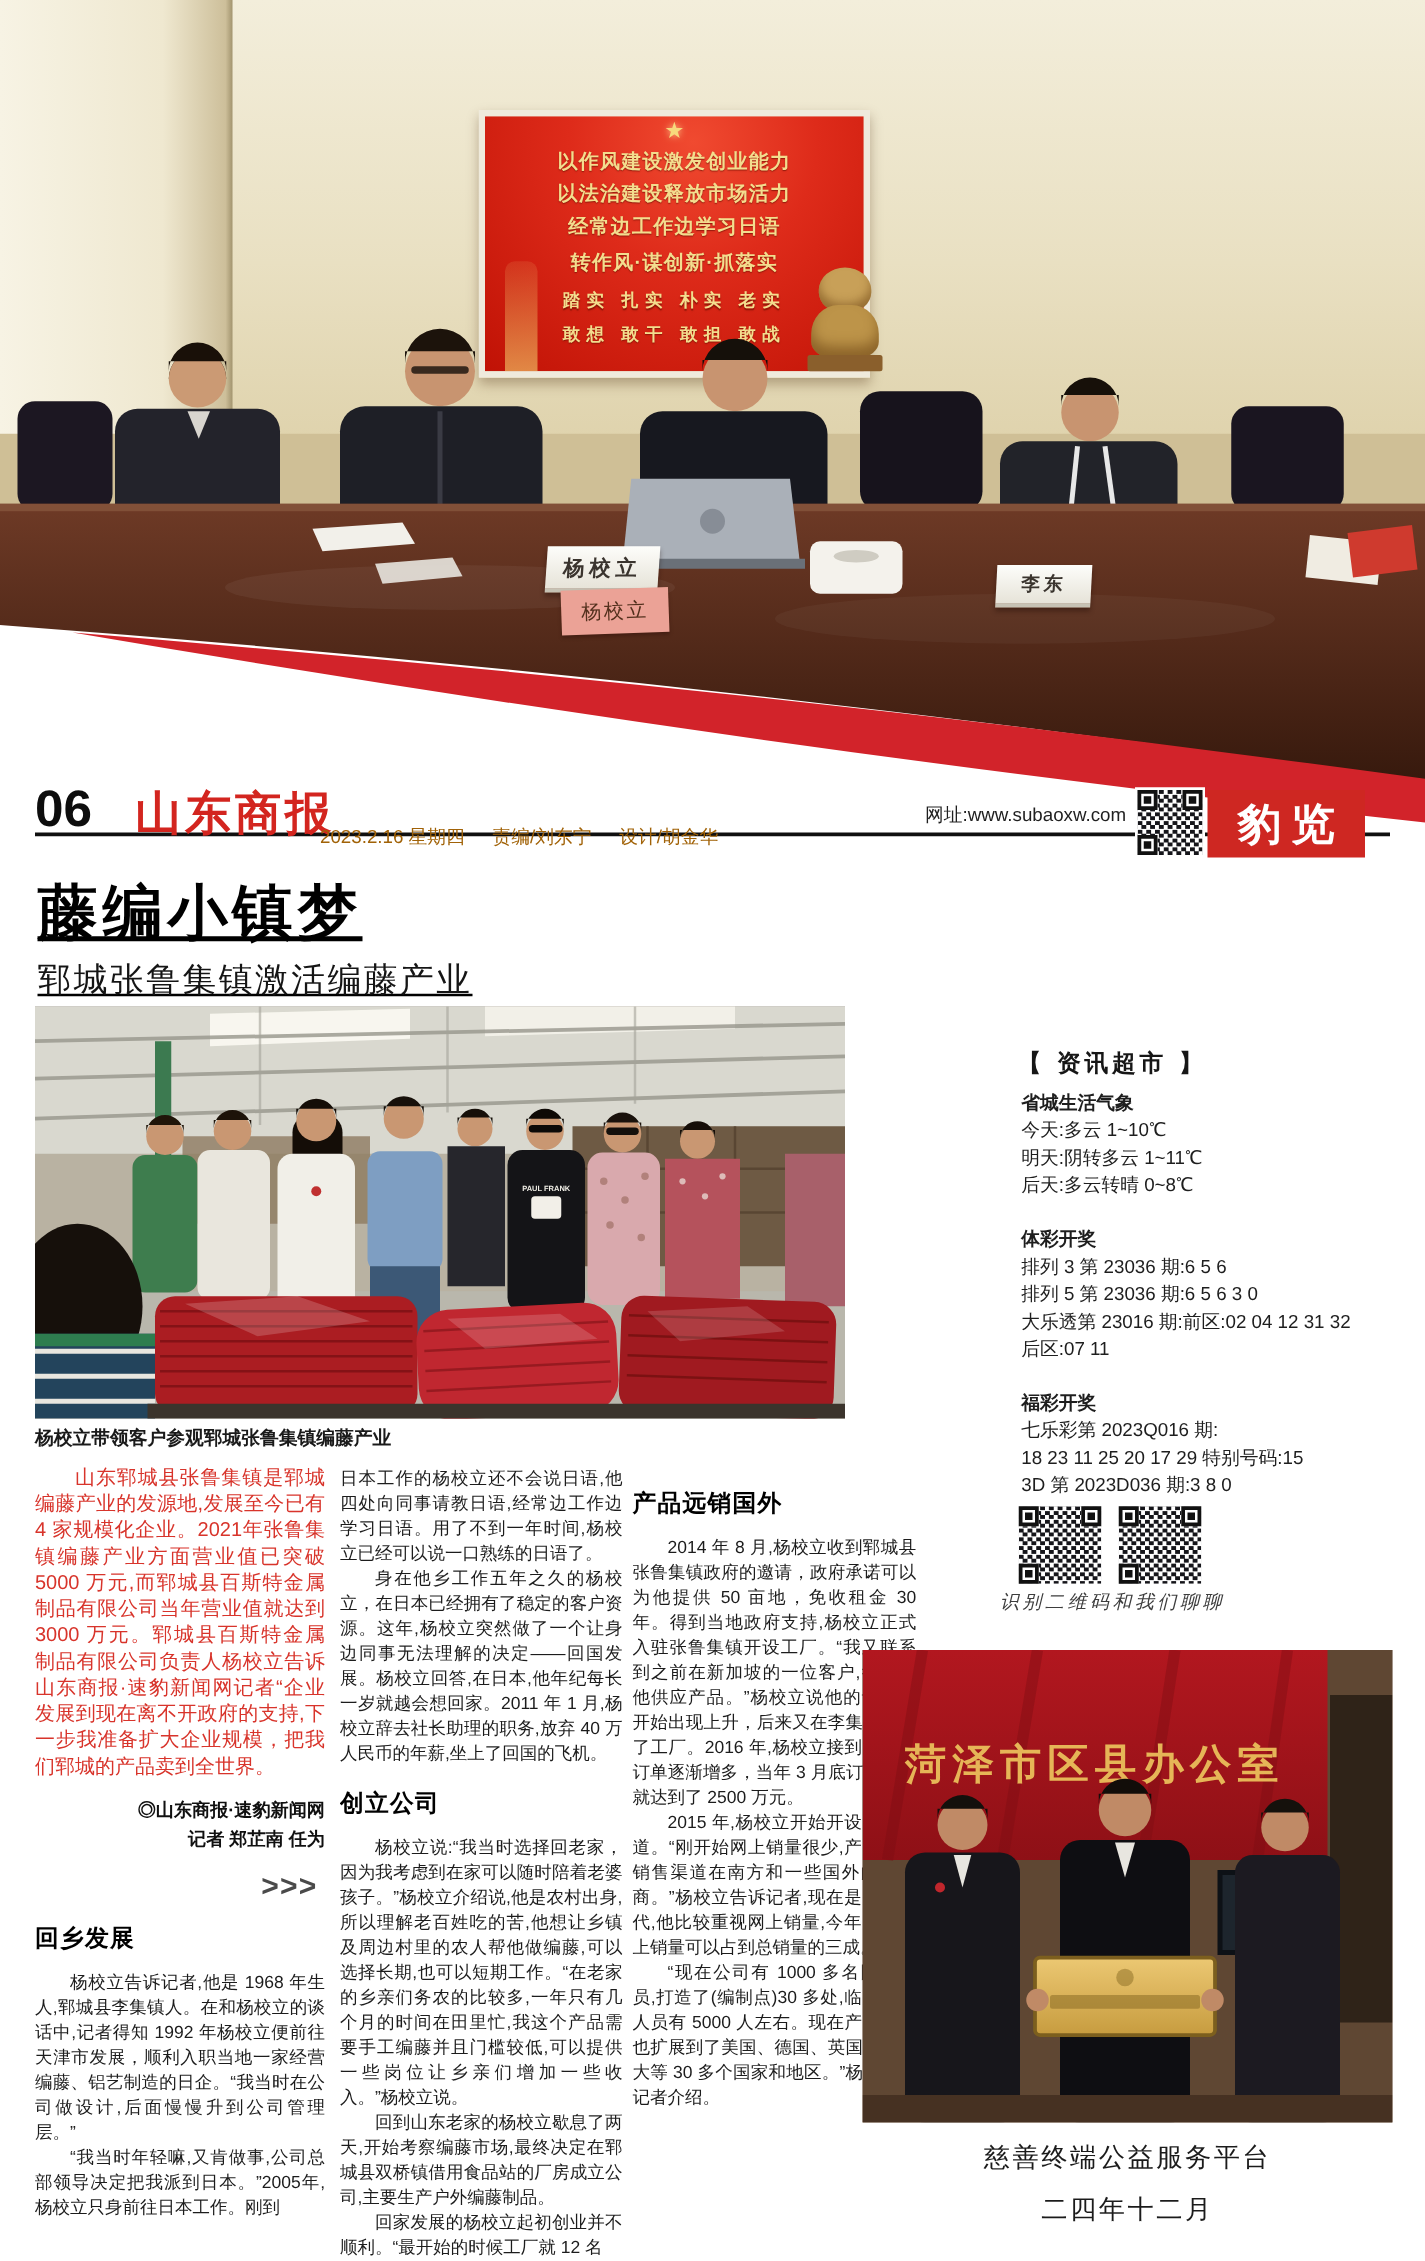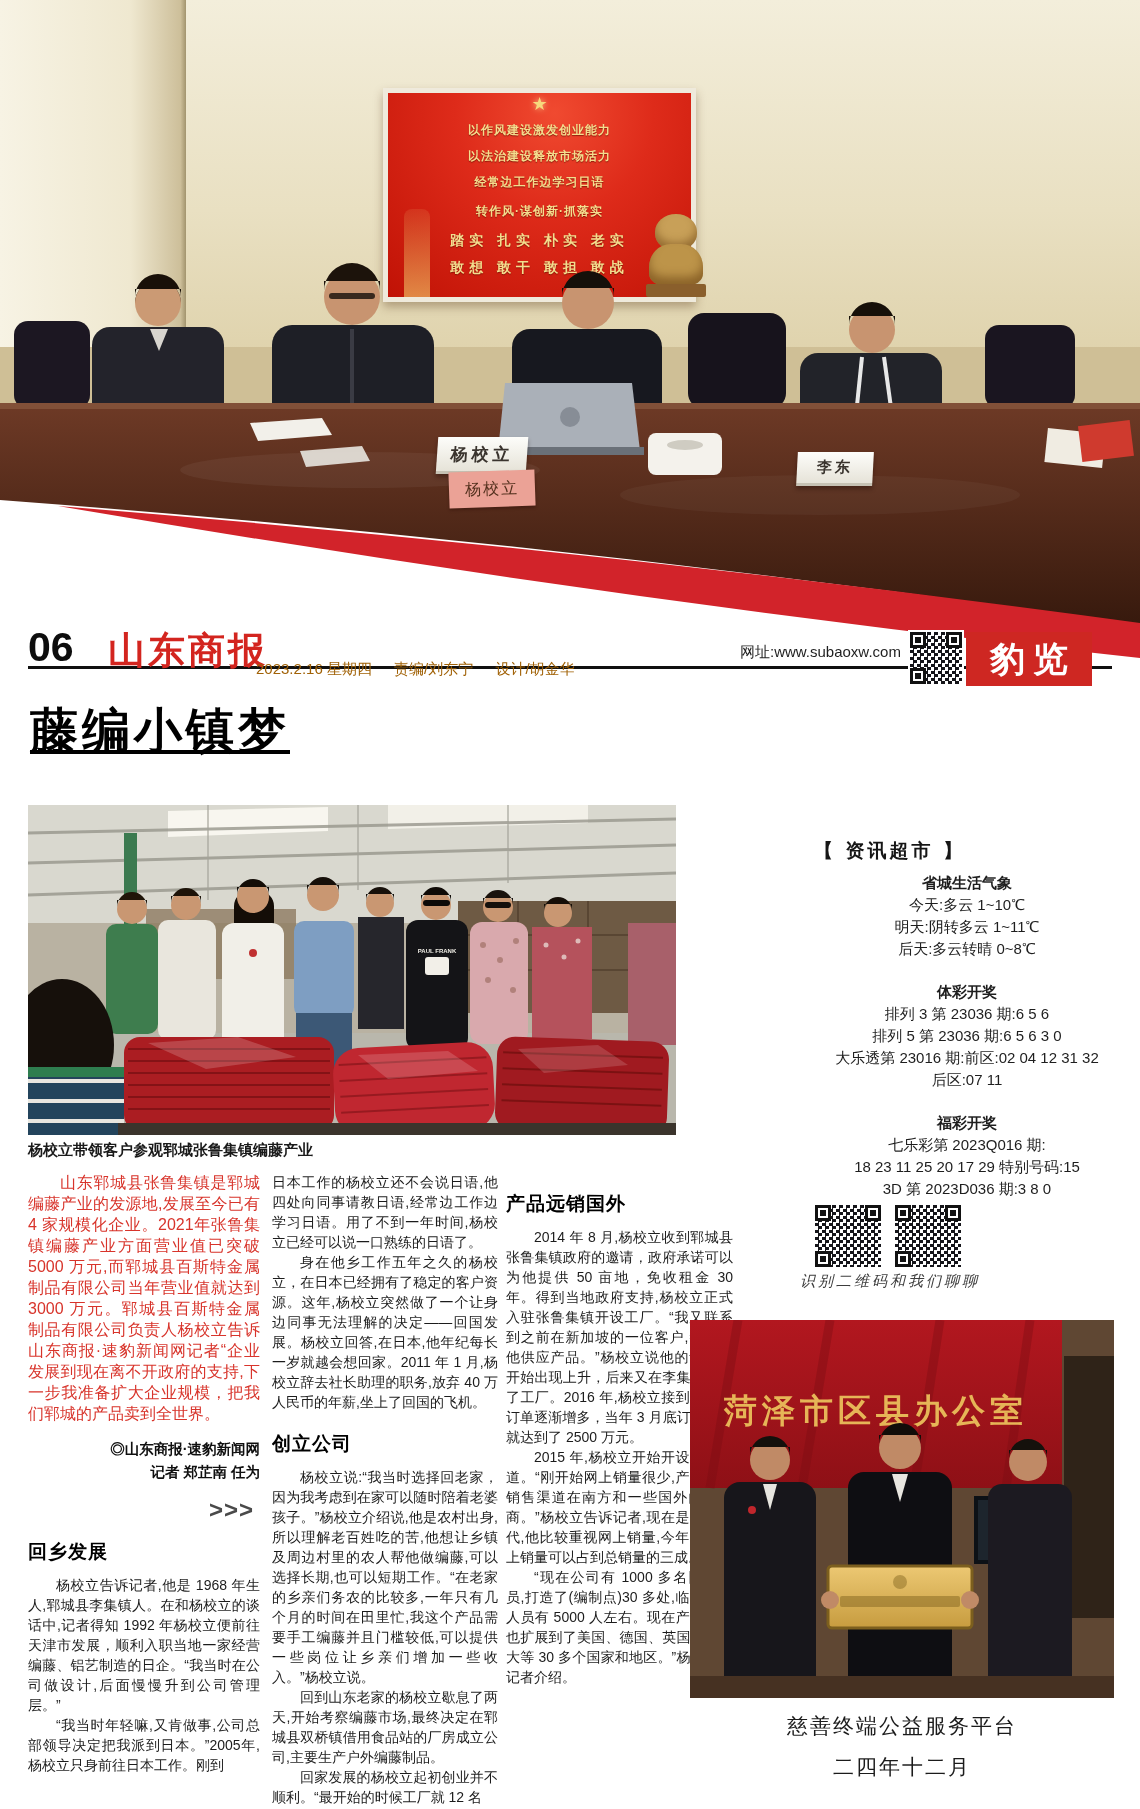--- a/index.html
+++ b/index.html
@@ -18,21 +18,21 @@
        background-image:radial-gradient(circle at 2px 2px, rgba(150,35,10,.55) 1px, transparent 1.6px);
        background-size:5px 5px;}
   .led-text{font-size:39px;font-weight:bold;color:#ff2f14;white-space:nowrap;letter-spacing:2px;
        text-shadow:0 0 9px rgba(255,90,30,.95),0 0 2px #ff4a20;}
   .poster{position:absolute;left:383px;top:88px;width:303px;height:204px;
        background:radial-gradient(circle at 55% 10%, #f04a30 0%, #de2b1a 40%, #c01205 100%);
        border:5px solid #efeadc;box-shadow:0 5px 9px rgba(80,50,20,.35);overflow:hidden;}
   .poster .star{position:absolute;top:0;left:0;right:0;text-align:center;color:#f7d97c;font-size:18px;
        text-shadow:0 0 6px rgba(255,230,160,.8);}
   .poster-lines{position:absolute;top:24px;left:0;right:0;text-align:center;}
-  .pl{color:#f3dd8e;font-weight:bold;font-size:12px;line-height:26px;letter-spacing:1px;
+  .pl{color:#f3dd8e;font-weight:bold;font-size:16px;line-height:26px;letter-spacing:1px;
       text-shadow:0 1px 1px rgba(110,15,0,.7);}
   .pl.gap{margin-top:3px;}
   .pl.small{font-size:14px;line-height:22px;letter-spacing:5px;margin-top:5px;}
   .poster-pillar{position:absolute;left:16px;bottom:0;width:26px;height:88px;border-radius:8px 8px 0 0;
       background:linear-gradient(180deg,rgba(240,200,120,.12),rgba(238,185,95,.7));}
   .lion{position:absolute;left:646px;top:214px;width:60px;}
   .lion-head{width:42px;height:36px;margin:0 auto;background:#c8a058;border-radius:50% 50% 45% 45%;
       box-shadow:inset 0 -7px 8px rgba(110,70,20,.55);}
   .lion-body{width:54px;height:42px;margin:-6px auto 0;background:#bd9449;
       border-radius:40% 40% 30% 30%/55% 55% 30% 30%;box-shadow:inset 0 -9px 10px rgba(100,60,15,.55);}
@@ -79,21 +79,21 @@
   .col1{left:28px;width:232px;height:637px;overflow:hidden;}
   .col2{left:272px;width:226px;height:637px;overflow:hidden;}
   .col3{left:506px;width:227px;height:637px;overflow:hidden;}
   .lead{color:#d8342b;font-size:16px;line-height:21px;}
   .byline{text-align:right;font-weight:bold;font-size:14.5px;line-height:23px;margin-top:14px;color:#101010;}
   .more{text-align:right;font-size:24px;font-weight:bold;color:#4a4a4a;margin-top:16px;padding-right:6px;letter-spacing:1px;}
 
   
   .sb-title{position:absolute;left:814px;top:838px;font-size:19px;font-weight:bold;color:#161616;
       letter-spacing:3px;font-family:"DejaVu Serif",serif;}
-  .sb{position:absolute;left:817px;top:872px;width:300px;font-size:15px;line-height:22px;color:#1e1e1e;text-align:center;}
+  .sb{position:absolute;left:817px;top:872px;width:300px;font-size:15px;line-height:22px;color:#1e1e1e;}
   .sb-block{margin-bottom:21px;}
   .sb-head{font-weight:bold;}
   .sb-qrs{position:absolute;left:813px;top:1203px;display:flex;gap:10px;}
   .sb-qr-caption{position:absolute;left:800px;top:1272px;font-size:15px;font-style:italic;color:#3d3d3d;
       letter-spacing:3px;font-family:"DejaVu Serif",serif;}
 
   
   .qr{position:relative;background-color:#fff;
       background-image:repeating-conic-gradient(#15151a 0% 25%, #ffffff 0% 50%);
       background-size:7px 7px;border:2px solid #fff;box-sizing:border-box;}
@@ -211,20 +211,21 @@
     <div class="qr hqr">
       <i class="fd tl"></i>
         <i class="fd tr"></i>
         <i class="fd bl"></i>
     </div>
     <div class="badge">豹览</div>
   </div>
 
   <div class="headline">
     <div class="t">藤编小镇梦</div>
+    <div class="s">郓城张鲁集镇激活编藤产业</div>
   </div>
 
   <div class="mainphoto">
     <svg viewBox="0 0 648 330" preserveAspectRatio="none">
       <rect width="648" height="150" fill="#d9d8cf"></rect>
       <polygon points="140,6 300,2 300,26 140,32" fill="#fbfaf2" opacity=".9"></polygon>
       <polygon points="360,0 560,0 560,18 360,24" fill="#f6f5ec" opacity=".85"></polygon>
       <g stroke="#97968c" stroke-width="3" opacity=".8">
         <line x1="0" y1="28" x2="648" y2="14"></line>
           <line x1="0" y1="58" x2="648" y2="40"></line>

